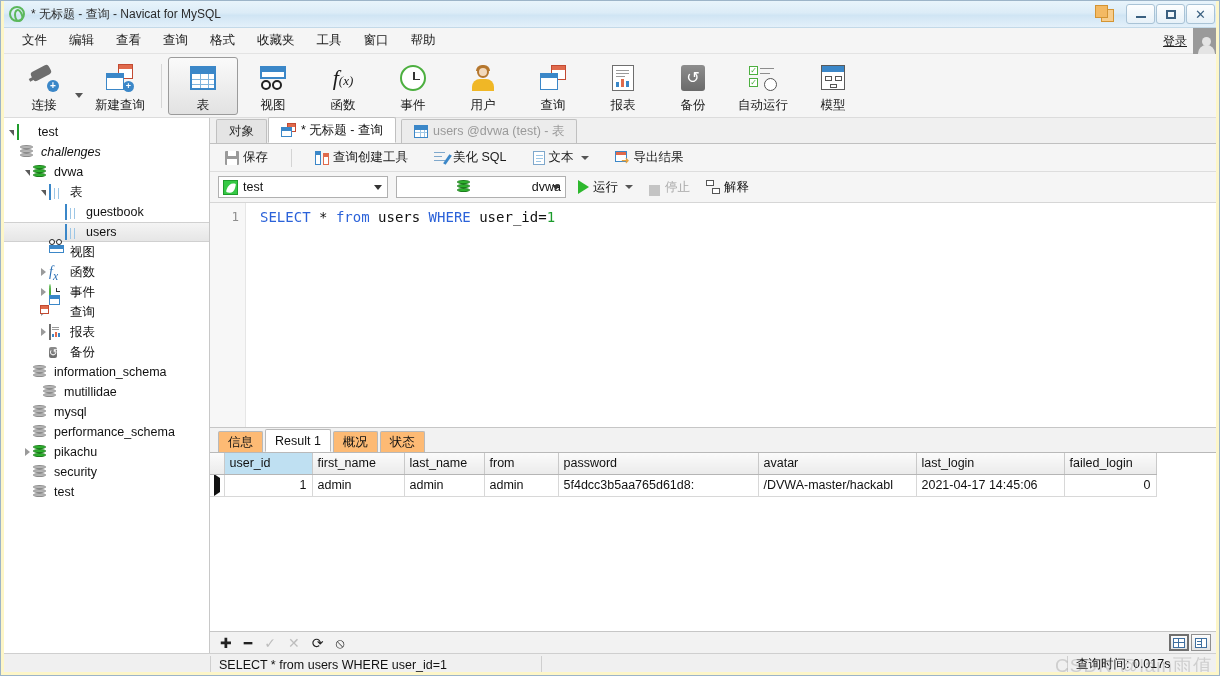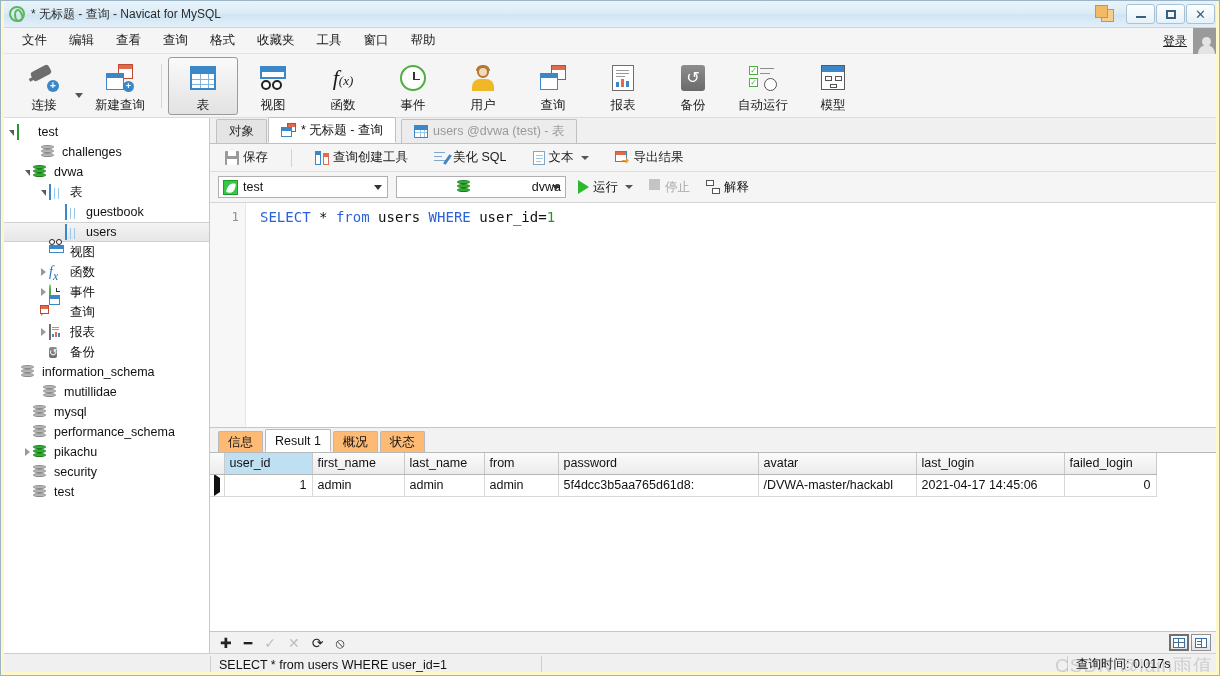--- a/index.html
+++ b/index.html
@@ -250,21 +250,21 @@
   }
   .combo {
     width:170px; height:22px; background:#fff; border:1px solid #b0b0b0;
     display:flex; align-items:center; padding:0 4px; gap:5px; font-size:12.5px; color:#111;
     position:relative; cursor:default;
   }
   .combo .cb-caret{position:absolute; right:5px; width:0;height:0;
     border-left:4px solid transparent;border-right:4px solid transparent;border-top:5px solid #333;}
   .run-btn { display:flex;align-items:center;gap:4px;font-size:12.5px;color:#111;padding:3px 4px;cursor:default;}
   .play-tri{width:0;height:0;border-top:7px solid transparent;border-bottom:7px solid transparent;border-left:11px solid #2db82d;}
-  .stop-btn{display:flex;align-items:flex-start;gap:5px;font-size:12.5px;color:#a8a8a8;padding:3px 4px;}
+  .stop-btn{display:flex;align-items:flex-end;gap:5px;font-size:12.5px;color:#a8a8a8;padding:3px 4px;}
   .stop-sq{width:11px;height:11px;background:#c4c4c4;}
   .expl-btn{display:flex;align-items:center;gap:4px;font-size:12.5px;color:#111;padding:3px 4px;cursor:default;}
   .expl-ic{width:14px;height:14px;position:relative;}
   .expl-ic .s1{position:absolute;left:0;top:0;width:8px;height:6px;border:1px solid #555;background:#fff;}
   .expl-ic .s2{position:absolute;right:0;bottom:0;width:8px;height:6px;border:1px solid #555;background:#fff;}
 
   
   .editor {
     flex:1; background:#fff; border-top:1px solid #d6d6d6;
     display:flex; min-height:0; position:relative;
@@ -522,21 +522,21 @@
   </div>
 
   <div class="body-split">
 
     <div class="sidebar" id="sidebar">
         <div class="tree-row" style="padding-left: 4px;">
           <span class="twisty open"></span>
           <span class="ti"><span class="leaf-logo"></span></span>
           <span>test</span>
         </div>
-        <div class="tree-row" style="padding-left: 28px;">
+        <div class="tree-row" style="padding-left: 7px; font-style: italic;">
           <span class="twisty none"></span>
           <span class="ti"><span class="db-cyl db-gray"><span class="seg" style="top:0"></span><span class="seg" style="top:4px"></span><span class="seg" style="top:8px"></span></span></span>
           <span>challenges</span>
         </div>
         <div class="tree-row" style="padding-left: 20px;">
           <span class="twisty open"></span>
           <span class="ti"><span class="db-cyl db-green"><span class="seg" style="top:0"></span><span class="seg" style="top:4px"></span><span class="seg" style="top:8px"></span></span></span>
           <span>dvwa</span>
         </div>
         <div class="tree-row" style="padding-left: 36px;">
@@ -577,21 +577,21 @@
         <div class="tree-row" style="padding-left: 36px;">
           <span class="twisty closed"></span>
           <span class="ti"><span class="rep-ic"><span class="l" style="top:2px;width:7px"></span><span class="l" style="top:4px;width:7px"></span><span class="bb" style="left:2px;height:3px;background:#3b87c8"></span><span class="bb" style="left:5px;height:5px;background:#e06a4c"></span><span class="bb" style="left:8px;height:4px;background:#3b87c8"></span></span></span>
           <span>报表</span>
         </div>
         <div class="tree-row" style="padding-left: 36px;">
           <span class="twisty none"></span>
           <span class="ti"><span class="bak-ic">↺</span></span>
           <span>备份</span>
         </div>
-        <div class="tree-row" style="padding-left: 8px;">
+        <div class="tree-row" style="padding-left: 20px;">
           <span class="twisty none"></span>
           <span class="ti"><span class="db-cyl db-gray"><span class="seg" style="top:0"></span><span class="seg" style="top:4px"></span><span class="seg" style="top:8px"></span></span></span>
           <span>information_schema</span>
         </div>
         <div class="tree-row" style="padding-left: 30px;">
           <span class="twisty none"></span>
           <span class="ti"><span class="db-cyl db-gray"><span class="seg" style="top:0"></span><span class="seg" style="top:4px"></span><span class="seg" style="top:8px"></span></span></span>
           <span>mutillidae</span>
         </div>
         <div class="tree-row" style="padding-left: 20px;">

